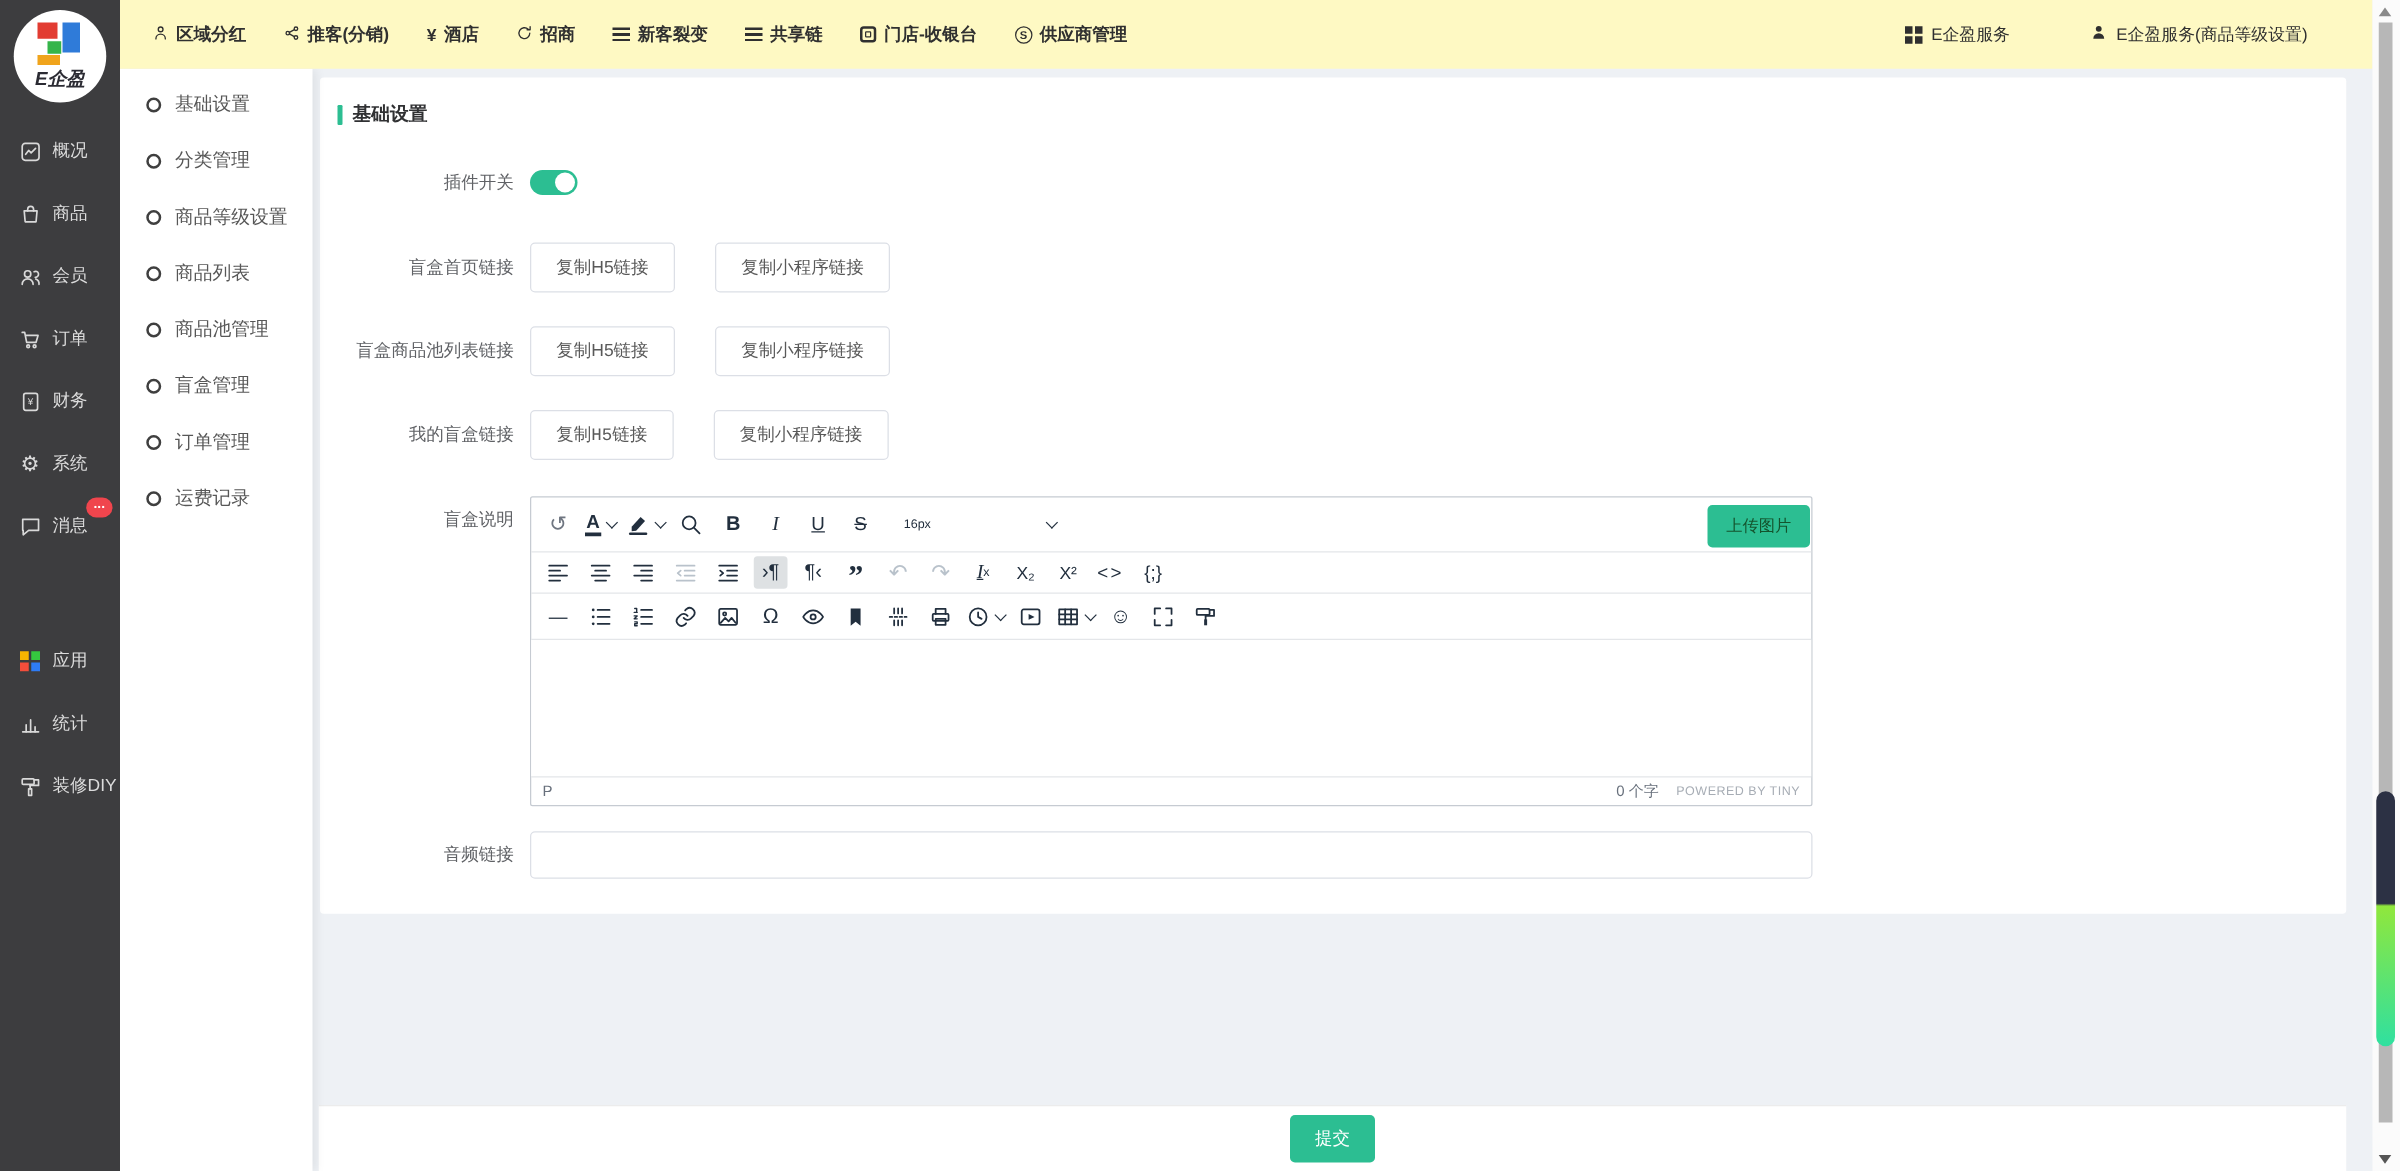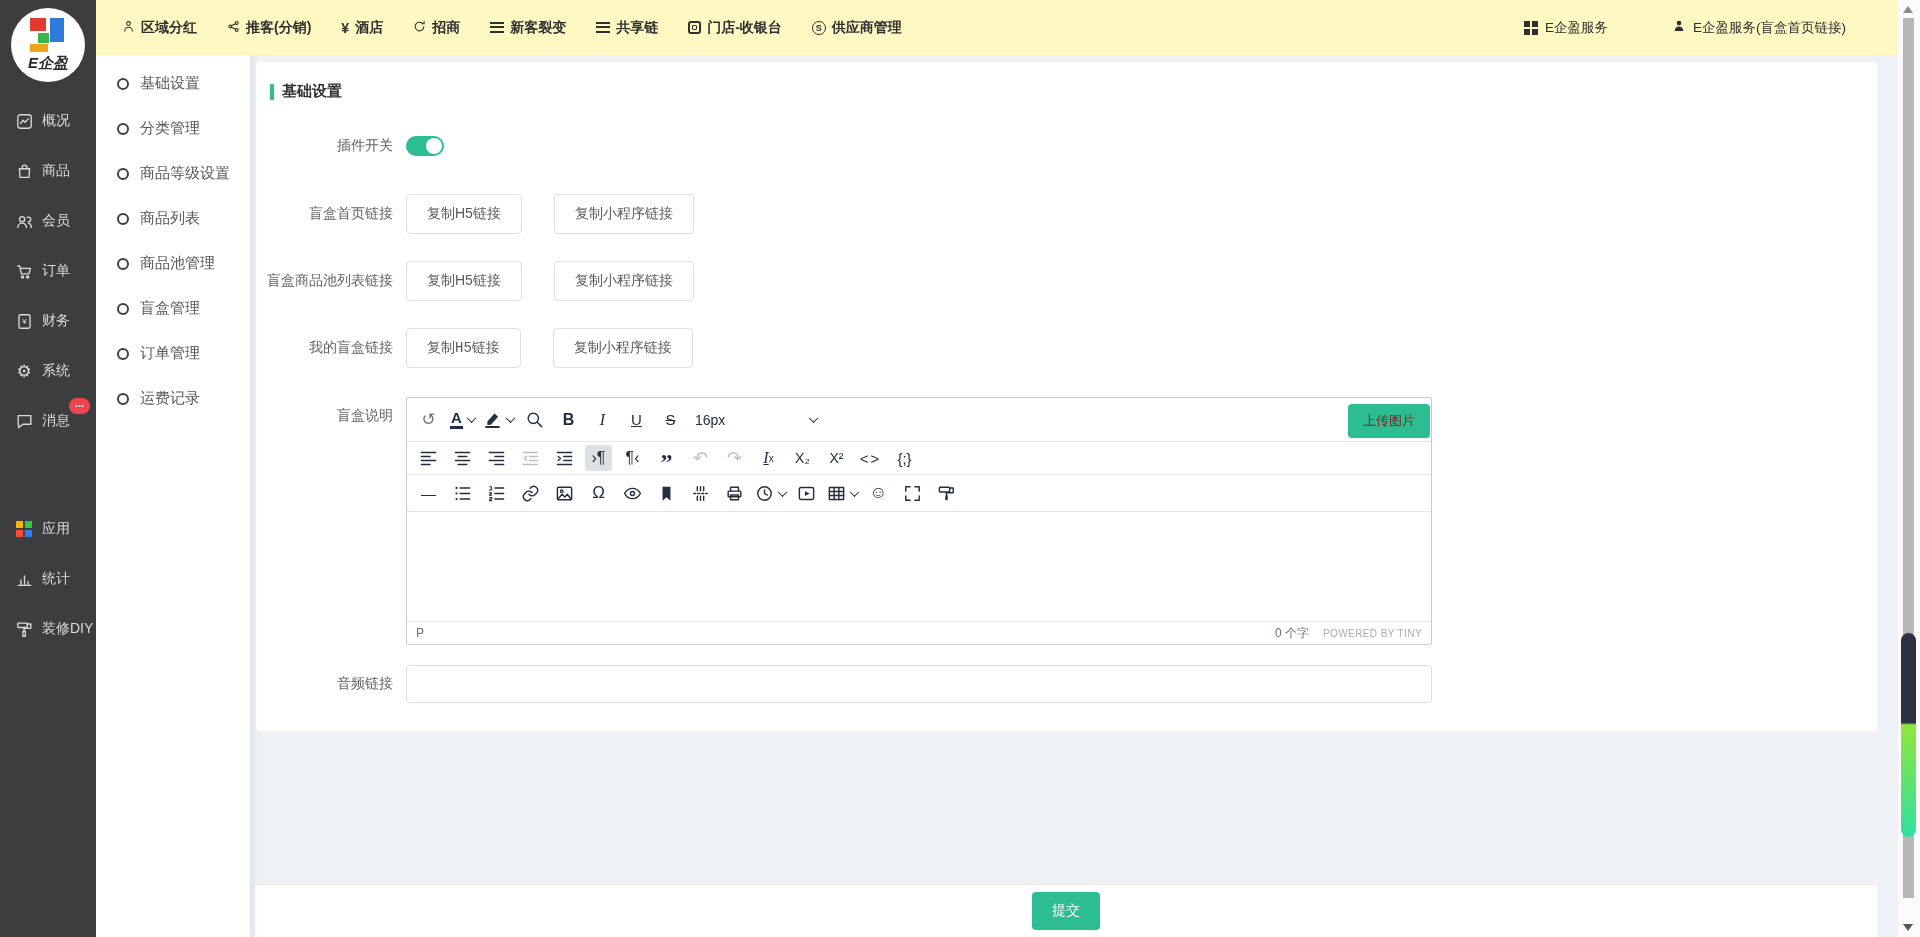--- a/index.html
+++ b/index.html
@@ -42,21 +42,21 @@
   .submenu { position:absolute; left:96px; top:55px; width:154px; bottom:0; background:#fff; box-shadow:3px 0 8px rgba(0,0,0,.07); z-index:20; padding-top:6px; }
   .sm-item { height:45px; display:flex; align-items:center; padding-left:21px; color:#575757; font-size:15px; cursor:pointer; }
   .sm-dot { width:12px; height:12px; border:2px solid #3f3f3f; border-radius:50%; margin-right:11px; flex:none; }
 
   
   .content { position:absolute; left:250px; top:55px; right:22px; bottom:0; background:#eef1f5; }
   .card { position:absolute; left:6px; top:7px; width:1621px; height:669px; background:#fff; border-radius:3px; }
   .sec-head { display:flex; align-items:center; margin:20px 0 0 14px; }
   .sec-bar { width:4px; height:16px; background:#2cbe92; margin-right:8px; border-radius:1px; }
   .sec-title { font-size:15px; font-weight:700; color:#303133; }
-  .frow { display:flex; align-items:center; }
+  .frow { display:flex; align-items:center;padding-left:18px; }
   .flabel { width:150px; text-align:right; padding-right:13px; font-size:14px; color:#606266; flex:none; }
   .frow.top { align-items:flex-start; }
   .frow.top .flabel { padding-top:10px; }
 
   .switch { width:38px; height:20px; border-radius:10px; background:#2cbe92; position:relative; cursor:pointer; }
   .switch i { position:absolute; right:2px; top:2px; width:16px; height:16px; background:#fff; border-radius:50%; }
 
   .copy-btn { background:#fff; border:1px solid #dcdfe6; border-radius:4px; color:#595959; font-size:14px; padding:10px 20px; cursor:pointer; font-family:inherit; }
   .btn-gap { margin-right:32px; }
 
@@ -70,24 +70,24 @@
   .tbtn svg { stroke:#222f3e; fill:none; stroke-width:1.8; stroke-linecap:round; stroke-linejoin:round; width:19px; height:19px; }
   .tbtn.dis { color:#b9c2cb; }
   .tbtn.dis svg { stroke:#b9c2cb; }
   .tbtn.active { background:#dee1e3; }
   .bold { font-weight:700; font-size:16px; }
   .ital { font-style:italic; font-family:"Liberation Serif", serif; font-size:16px; }
   .unders { text-decoration:underline; font-size:15px; }
   .strik { text-decoration:line-through; font-size:15px; }
   .fore { font-weight:700; font-size:15px; line-height:1; border-bottom:3px solid #222f3e; padding:0 1px 1px; }
   .chev { width:7px; height:7px; border-right:1.6px solid #222f3e; border-bottom:1.6px solid #222f3e; transform:rotate(45deg) translate(-1px,-1px); display:inline-block; margin-left:5px; }
-  .fontsize { width:122px; display:flex; align-items:center; justify-content:space-between; font-size:14px; color:#222f3e; margin-left:4px; cursor:pointer; }
+  .fontsize { width:122px; display:flex; align-items:center; justify-content:space-between; font-size:10px; color:#222f3e; margin-left:14px; cursor:pointer; }
   .quoteg { font-family:"Liberation Serif", serif; font-weight:700; font-size:24px; line-height:10px; padding-top:8px; }
   .subsup { font-size:14px; }
-  .upload-btn { position:absolute; top:6px; right:1px; background:#2cbe92; color:#7f1d1d; border:none; border-radius:4px; font-size:13px; padding:8px 15px; cursor:pointer; font-family:Liberation Sans, sans-serif; z-index:5; }
+  .upload-btn { position:absolute; top:6px; right:1px; background:#2cbe92; color:#14532d; border:none; border-radius:4px; font-size:13px; padding:8px 15px; cursor:pointer; font-family:Liberation Sans, sans-serif; z-index:5; }
   .edit-area { height:109px; background:#fff; cursor:text; }
   .statusbar { height:23px; border-top:1px solid #e4e6e9; display:flex; align-items:center; justify-content:space-between; padding:0 9px; }
   .st-left { font-size:12px; color:#68707c; }
   .st-right { display:flex; align-items:center; gap:14px; }
   .wcount { font-size:12px; color:#68707c; }
   .powered { font-size:10px; color:#a7adb5; letter-spacing:.4px; cursor:pointer; }
 
   .audio-input { width:1026px; height:38px; border:1px solid #dcdfe6; border-radius:4px; font-size:14px; padding:0 12px; color:#333; font-family:inherit; }
 
   
@@ -266,21 +266,21 @@
           <i></i>
           <i></i>
         </span>
       <span>E企盈服务</span>
     </div>
     <div class="hdr-chip">
       <span><svg viewBox="0 0 24 24" width="14" height="14">
             <circle cx="12" cy="7" r="4" fill="#2f2f2f" stroke="none"></circle>
             <path d="M4.5 20.5a7.5 7.5 0 0 1 15 0z" fill="#2f2f2f" stroke="none"></path>
           </svg></span>
-      <span>E企盈服务(盲盒首页链接)</span>
+      <span>E企盈服务(商品等级设置)</span>
     </div>
   </div>
 </div>
 
 <div class="submenu">
   <div class="sm-item">
       <span class="sm-dot"></span>
       <span>基础设置</span>
     </div>
   <div class="sm-item">

